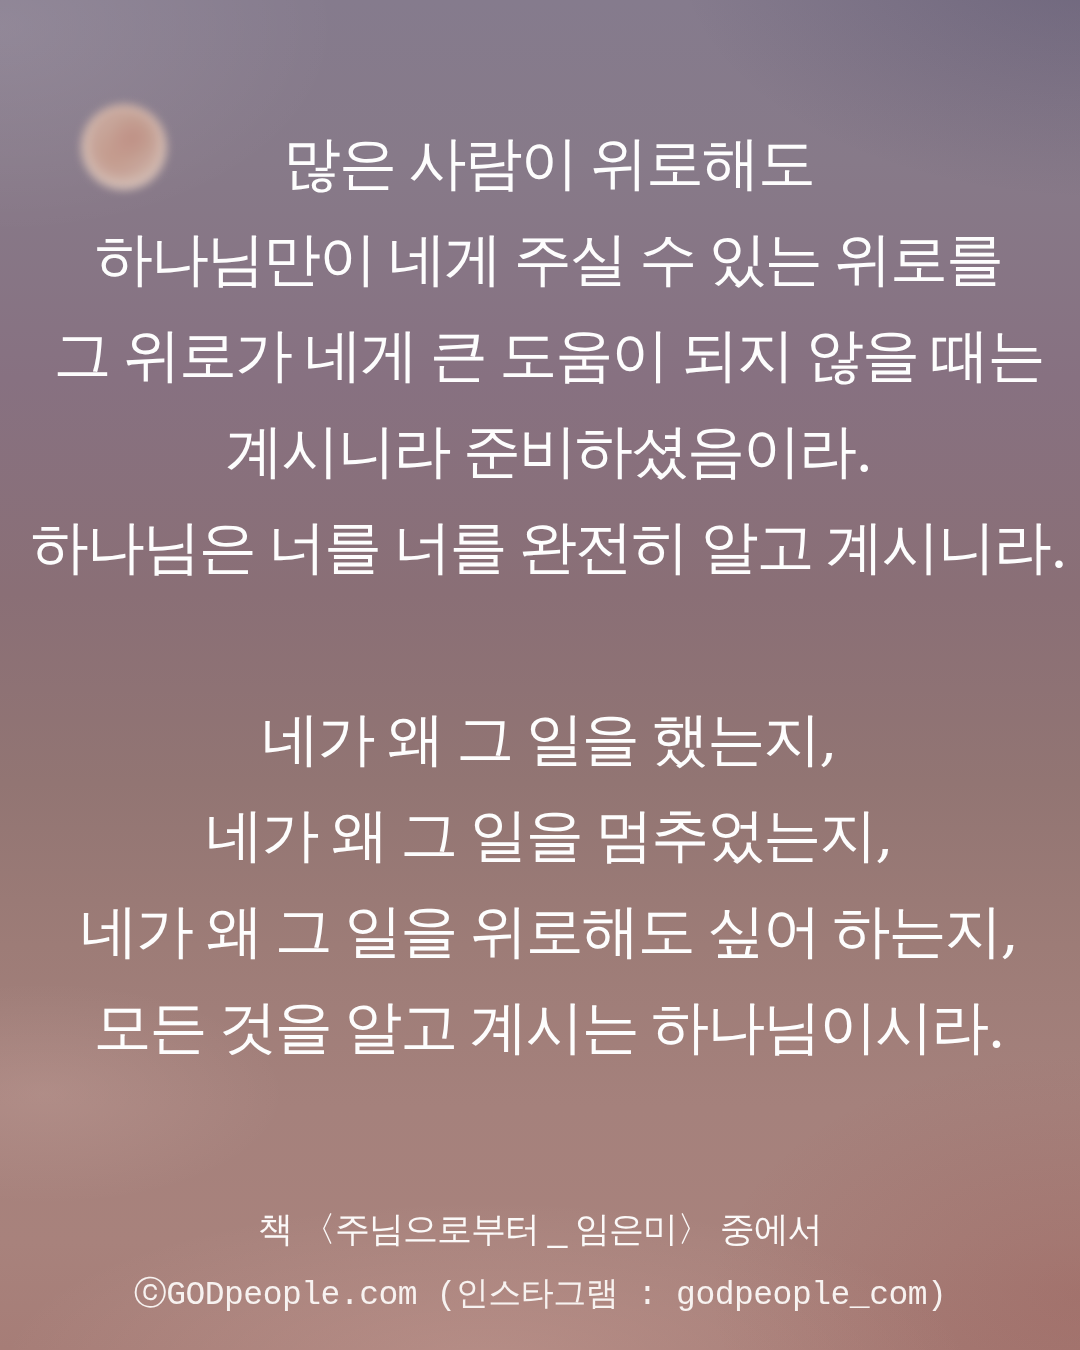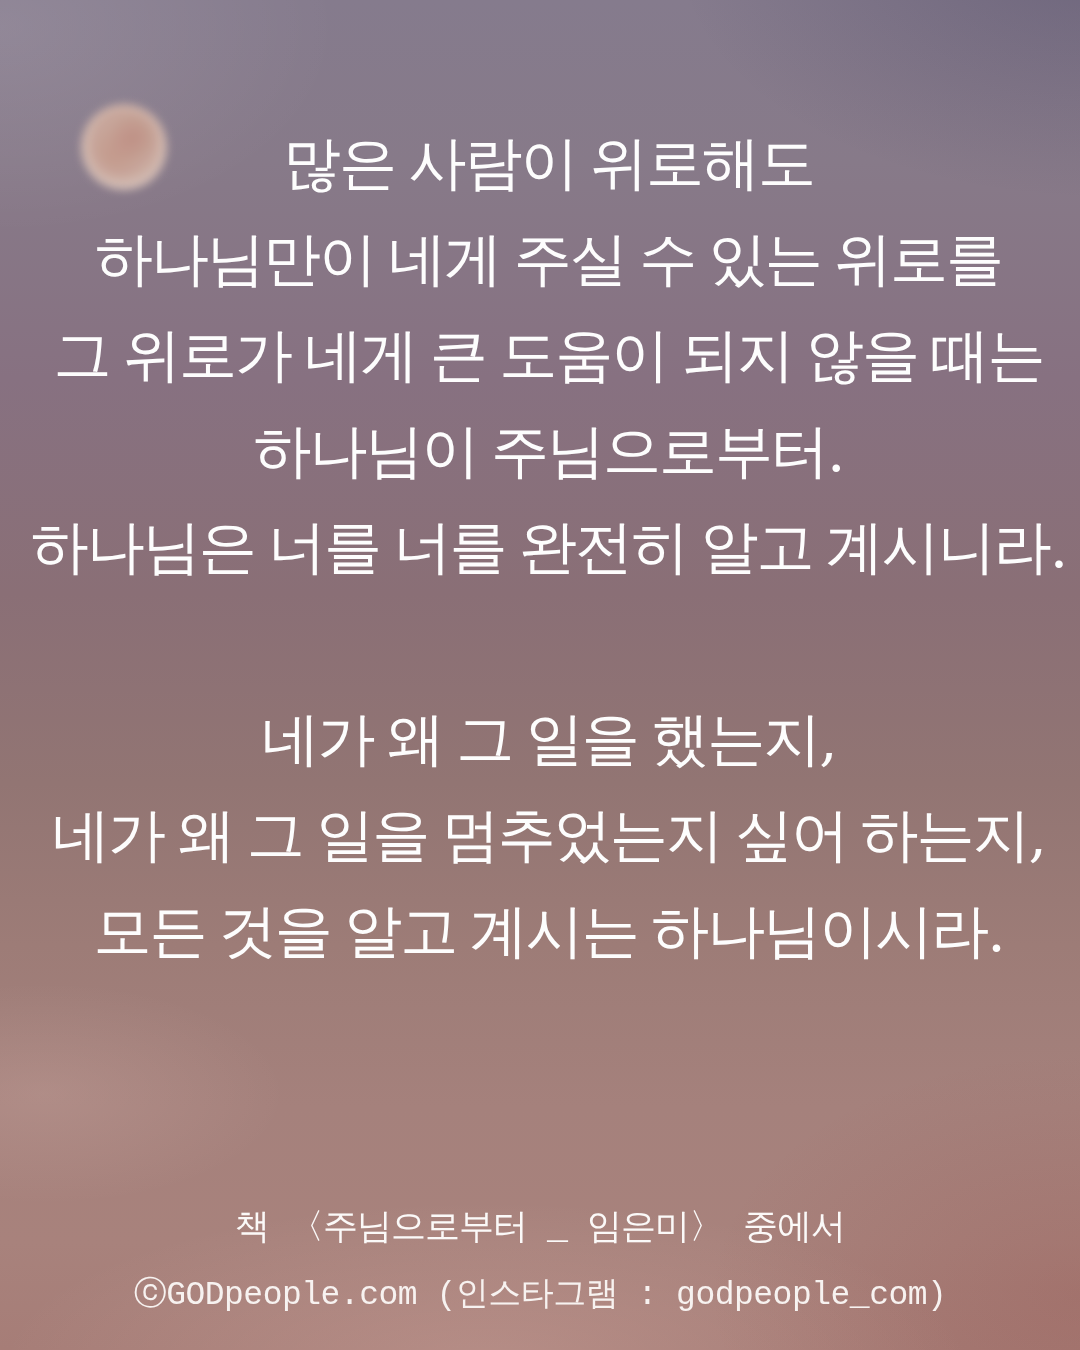--- a/index.html
+++ b/index.html
@@ -58,21 +58,21 @@
   }
   .para { margin: 0; padding-left: 17px; }
   .para + .para { margin-top: 96px; text-align: center; }
   .footer-source {
     position: absolute;
     top: 1204px;
     left: 0;
     width: 100%;
     text-align: center;
     color: #fbf9f8;
-    font-family: Liberation Mono, monospace;
+    font-family: Liberation Sans, sans-serif;
     font-size: 35px;
     line-height: 50px;
     letter-spacing: -1px;
   }
   .footer-credit {
     position: absolute;
     top: 1272px;
     left: 0;
     width: 100%;
     text-align: center;
@@ -88,26 +88,27 @@
 
 <div class="canvas">
 
   <div class="moon"></div>
 
   <div class="quote">
     <div class="para">
       <div class="line">많은 사람이 위로해도</div>
       <div class="line">하나님만이 네게 주실 수 있는 위로를</div>
       <div class="line">그 위로가 네게 큰 도움이 되지 않을 때는</div>
-      <div class="line">하나님이 주님으로부터.</div>
+      <div class="line">계시니라 준비하셨음이라.</div>
       <div class="line">하나님은 너를 너를 완전히 알고 계시니라.</div>
     </div>
     <div class="para">
       <div class="line">네가 왜 그 일을 했는지,</div>
-      <div class="line">네가 왜 그 일을 멈추었는지 싶어 하는지,</div>
+      <div class="line">네가 왜 그 일을 멈추었는지,</div>
+      <div class="line">네가 왜 그 일을 위로해도 싶어 하는지,</div>
       <div class="line">모든 것을 알고 계시는 하나님이시라.</div>
     </div>
   </div>
 
   <div class="footer-source">책 〈주님으로부터 _ 임은미〉 중에서</div>
   <div class="footer-credit">ⓒGODpeople.com (인스타그램 : godpeople_com)</div>
 
 </div>
 
 </body></html>

